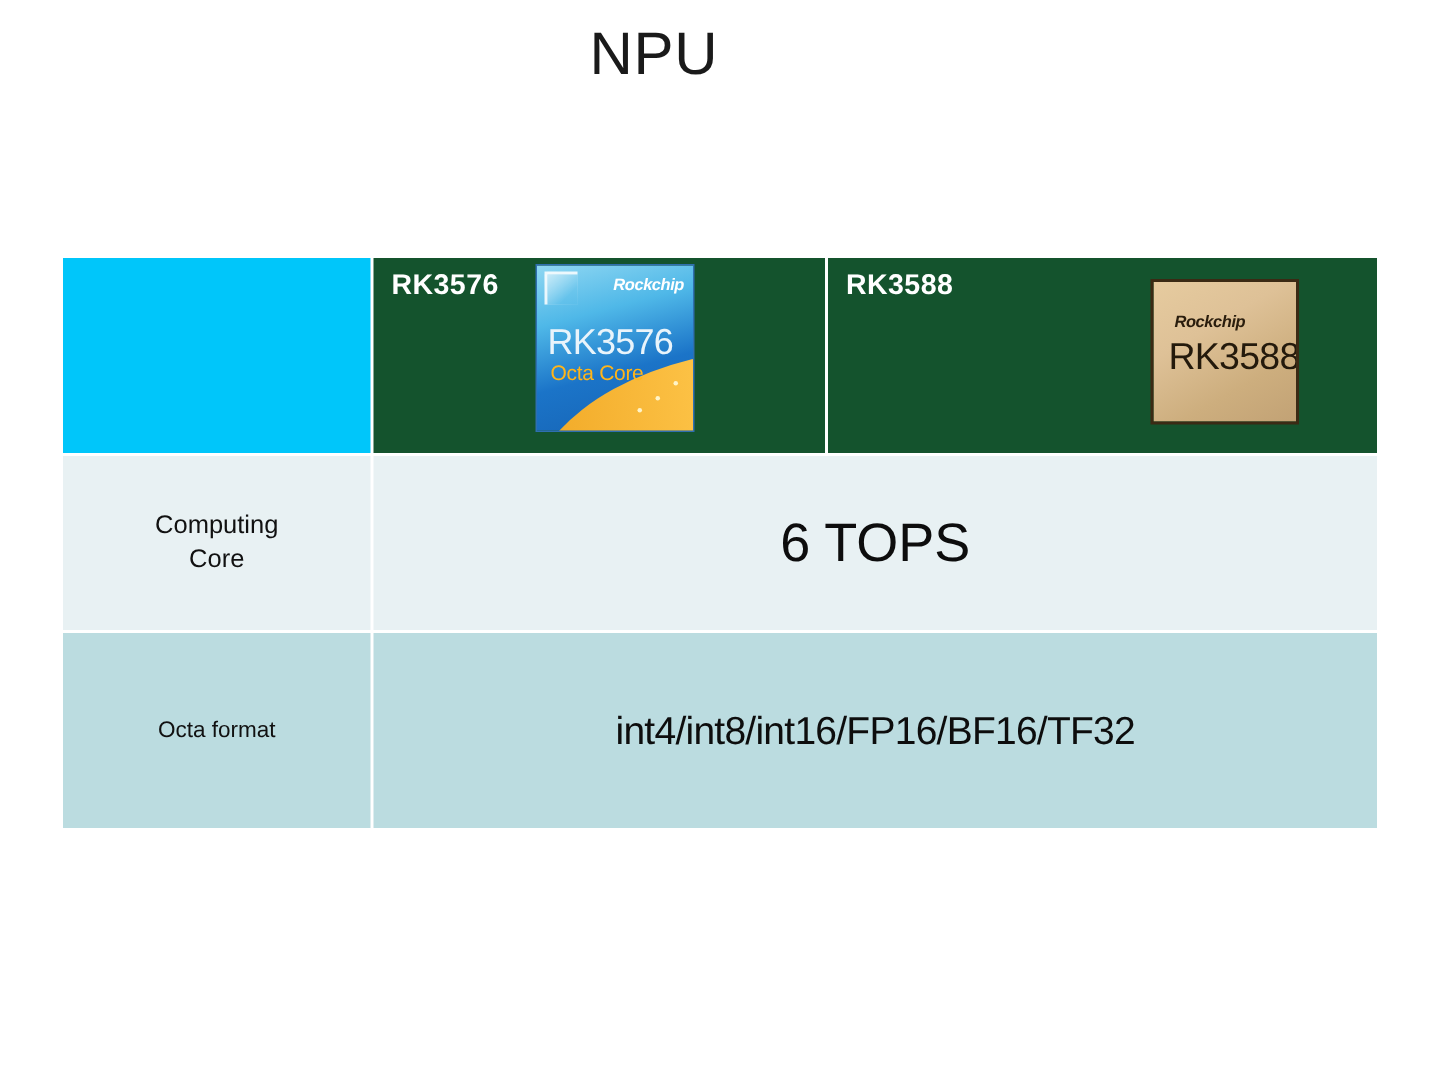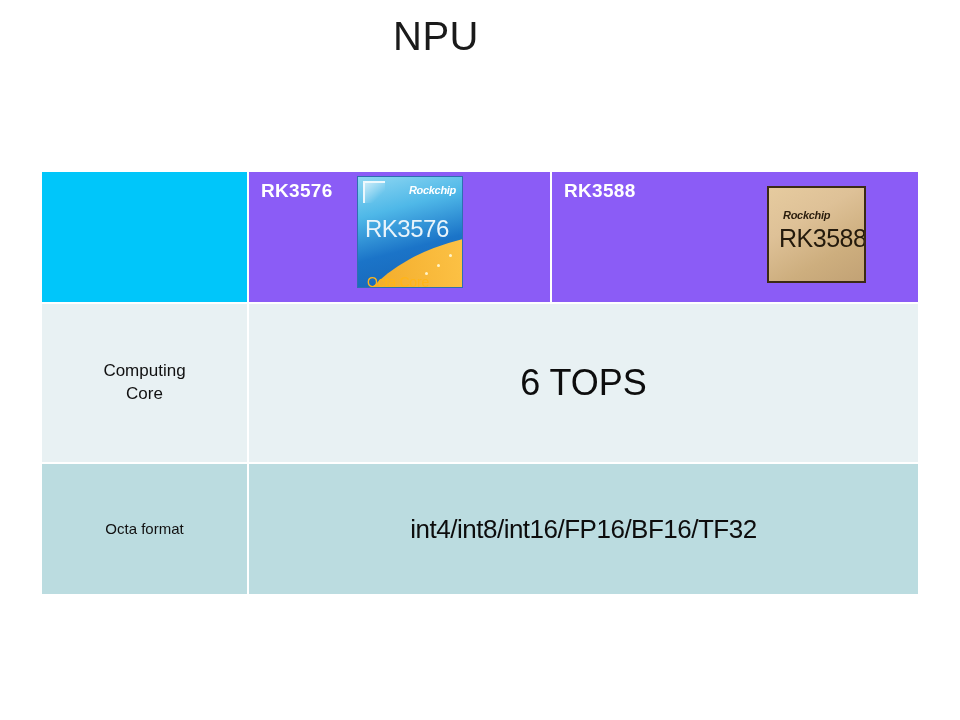--- a/index.html
+++ b/index.html
@@ -47,21 +47,21 @@
   .col-label   { width: 205px; }
   .col-a       { width: 301px; }
   .col-b       { width: 366px; }
 
   
   .hdr-blank {
     background: #00C6FA;
     height: 130px;
   }
   .hdr-cell {
-    background: #8b5cf6;
+    background: #14532d;
     height: 130px;
     position: relative;
   }
   .hdr-name {
     position: absolute;
     left: 12px;
     top: 8px;
     font-size: 19px;
     font-weight: bold;
     color: #ffffff;
@@ -110,21 +110,20 @@
     letter-spacing: -0.5px;
   }
   .chip3576 .sub {
     position: absolute;
     left: 9px;
     top: 63px;
     font-size: 14px;
     font-weight: 500;
     color: #ffb519;
     letter-spacing: -0.2px;
-    margin-top: 34px;
   }
   .chip3576 .swoosh {
     position: absolute;
     left: -12px;
     bottom: -46px;
     width: 150px;
     height: 90px;
     background: linear-gradient(90deg,#f0a623,#ffc84d);
     border-radius: 100% 0 0 0;
     transform: rotate(-7deg);
@@ -163,21 +162,21 @@
     position: absolute;
     left: 10px;
     top: 36px;
     font-size: 25px;
     font-weight: 500;
     color: #241a0c;
     letter-spacing: -0.5px;
   }
 
   
-  .row-light td { background: #E8F1F3; height: 158px; }
+  .row-light td { background: #E8F1F3; height: 116px; }
   .row-tint  td { background: #BBDCE0; height: 130px; }
 
   .rowlabel {
     text-align: center;
     color: #111111;
     line-height: 1.35;
   }
   .rowlabel-lg { font-size: 17px; }
   .rowlabel-sm { font-size: 15px; }
 

